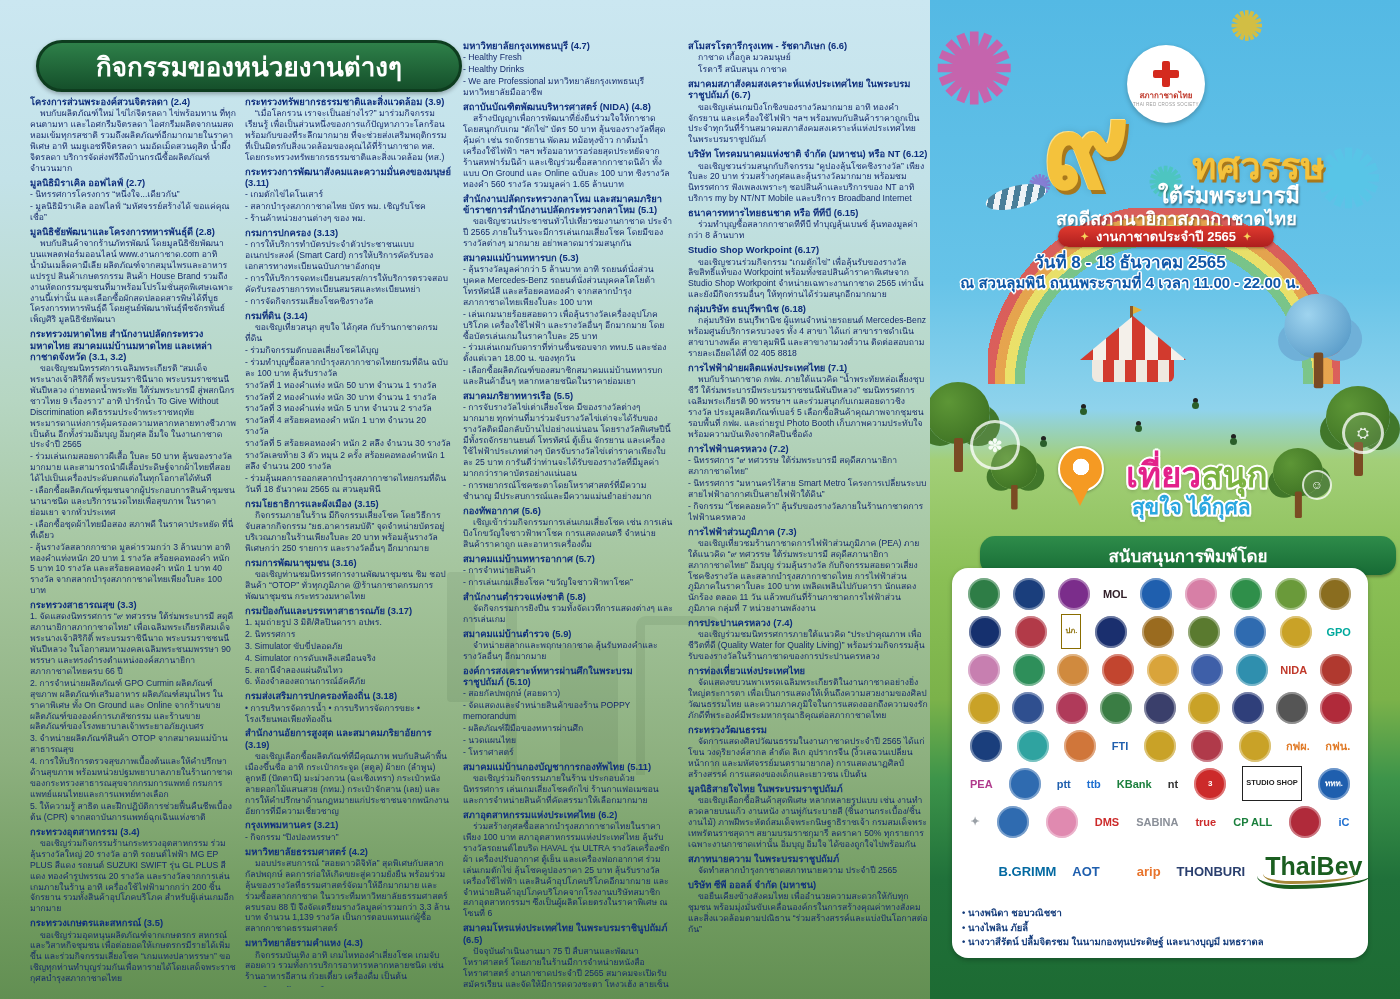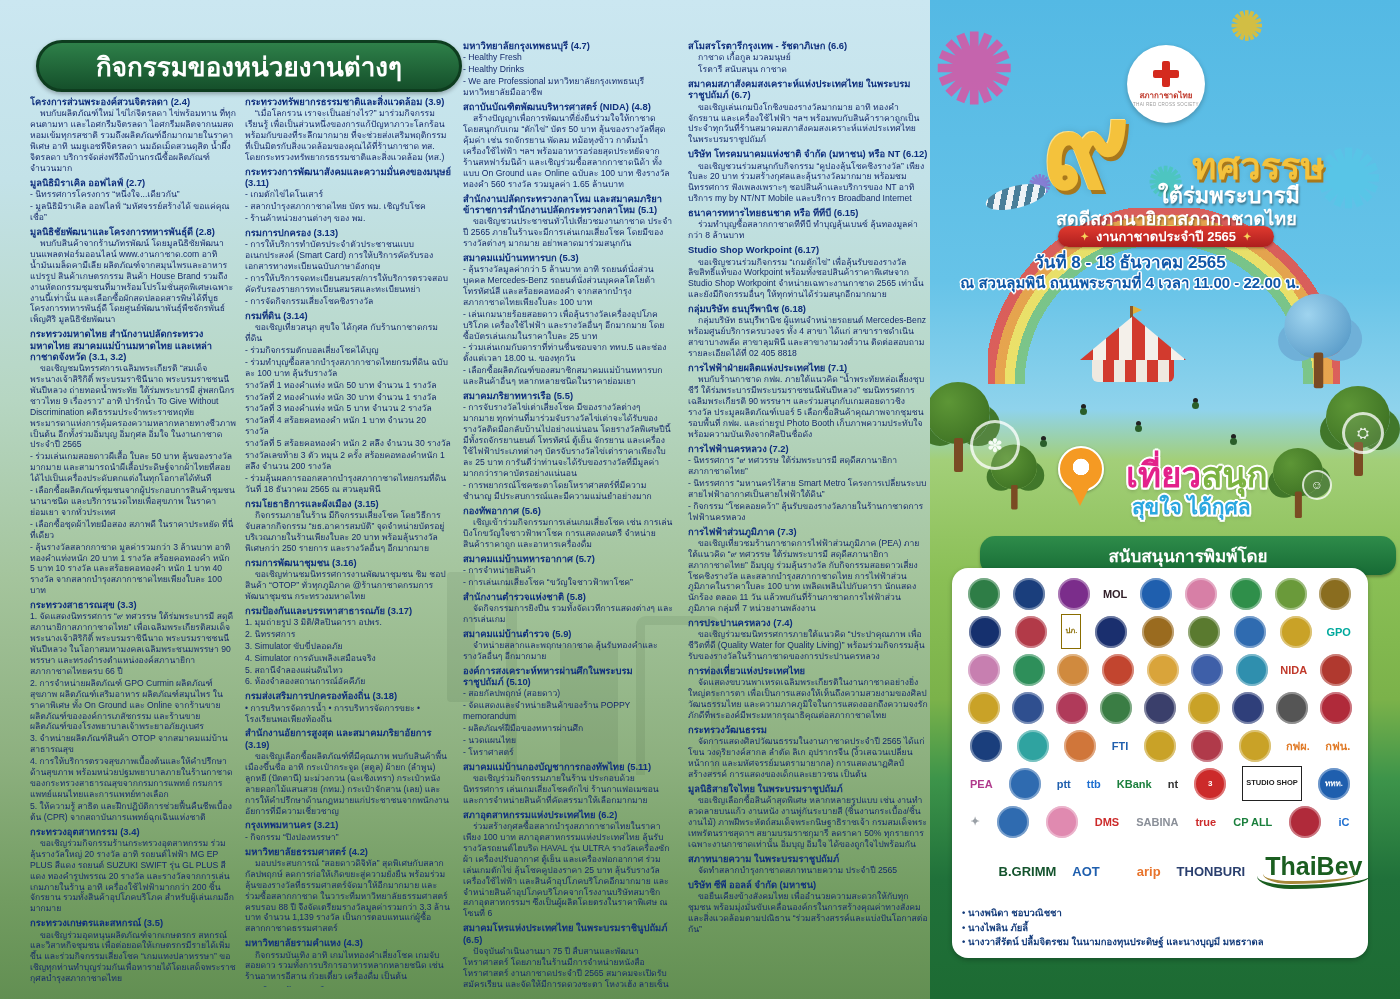--- a/index.html
+++ b/index.html
@@ -503,21 +503,21 @@
             <span class="seal" style="background: rgb(224, 138, 176);"></span>
             <span class="brand" style="color: rgb(204, 42, 42);">DMS</span>
             <span class="brand" style="color: rgb(138, 143, 152);">SABINA</span>
             <span class="brand" style="color: rgb(204, 42, 42);">true</span>
             <span class="brand" style="color: rgb(26, 127, 60);">CP ALL</span>
             <span class="seal" style="background: rgb(176, 42, 58);"></span>
             <span class="brand" style="color: rgb(31, 111, 208);">iC</span>
           </div>
         </div>
       <div class="brandrow" id="brandRow">
-          <span class="brand" style="color: #14532d; margin-left: 45px;">B.GRIMM</span>
+          <span class="brand" style="color: #0369a1; margin-left: 45px;">B.GRIMM</span>
           <span class="brand" style="color: rgb(31, 95, 174);">AOT</span>
           <span class="brand" style="color: rgb(232, 116, 44); margin-left: 21px;">arip</span>
           <span class="brand" style="color: rgb(42, 63, 110);">THONBURI</span>
           <span class="thaibev" style="color: rgb(27, 94, 32);">ThaiBev</span>
         </div>
       <div class="credits" id="creditsList">
           <div>• นางพนิดา ชอบวณิชชา</div>
           <div>• นางไพลิน ภัยลี้</div>
           <div>• นางวาสีรัตน์ ปลื้มจิตรชม ในนามกองทุนประดิษฐ์ และนางบุญมี มหธราดล</div>
         </div>

